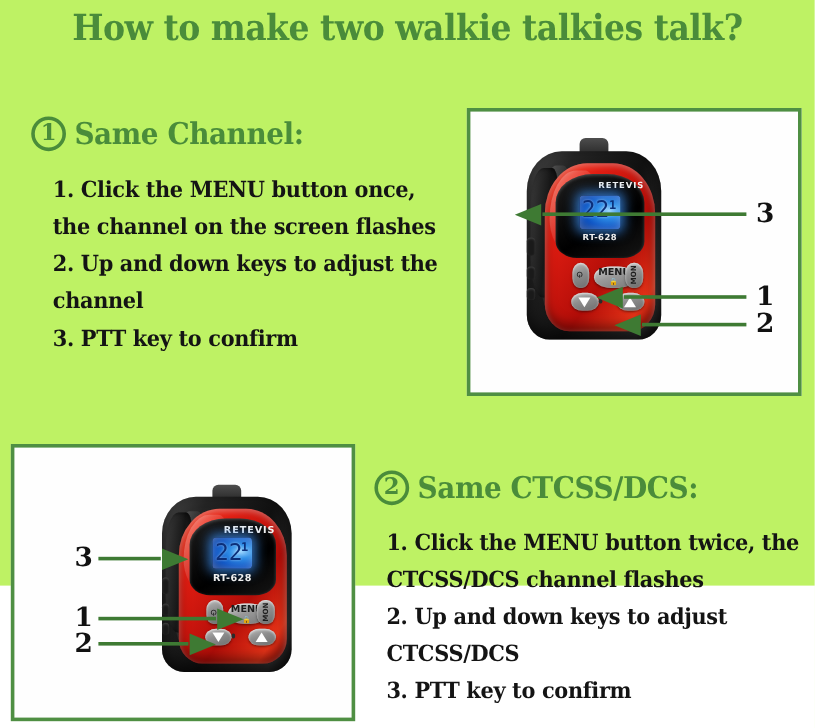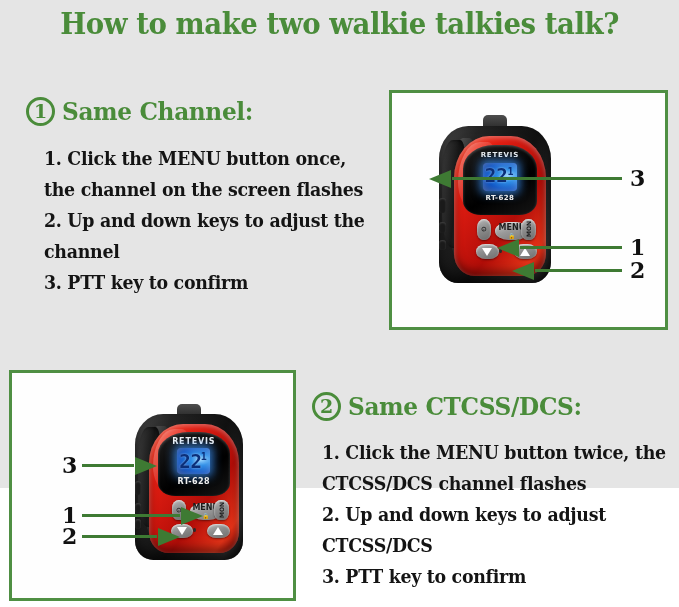--- a/index.html
+++ b/index.html
@@ -2,21 +2,21 @@
 <html><head>
 <meta charset="utf-8">
 <style>
   * { box-sizing: border-box; margin: 0; padding: 0; }
   html, body {
     width: 679px; height: 607px;
     background: #ffffff;
     font-family: "Liberation Serif", "DejaVu Serif", serif;
     overflow: hidden;
   }
-  .page { position: relative; width: 679px; height: 488px; background:#e5e5e5;padding-left:32px; }
+  .page { position: relative; width: 679px; height: 488px; background:#bef264;padding-left:32px; }
 
   
   .title {
     position: absolute; left: 0; top: 6px; width: 679px;
     text-align: center;
     font-family: "DejaVu Serif", "Liberation Serif", serif;
     font-weight: bold;
     font-size: 30px;
     letter-spacing: -0.5px;
     color: #4a8c3a;
@@ -103,34 +103,34 @@
     background: linear-gradient(120deg, rgba(255,255,255,.35), rgba(255,255,255,0) 70%);
     border-radius: 60% 20% 30% 40%;
   }
   .wt .panel {
     position:absolute; left:10%; top:6%; width:80%; height:50%;
     background: linear-gradient(150deg,#1e1e1e,#000 60%,#151515);
     border-radius: 42% 42% 24% 24% / 34% 34% 20% 20%;
     box-shadow: inset 0 1px 3px rgba(255,255,255,.25);
   }
   .wt .brand {
-    position:absolute; left:0; top:9%; width:100%; text-align:center;
+    position:absolute; left:0; top:9%; width:100%; text-align:right;
     font-family: "DejaVu Sans", sans-serif; font-weight: bold;
     color:#f2f2f2; letter-spacing:.8px;
   }
   .wt .lcd {
     position:absolute; left:27%; top:26%; width:46%; height:40%;
     background: radial-gradient(ellipse at 72% 45%, #9fd8ff 0%, #2f8fe8 28%, #0b53c4 62%, #062f86 100%);
     border-radius: 3px;
     box-shadow: 0 0 10px 3px rgba(60,150,255,.75), inset 0 0 8px rgba(255,255,255,.35);
     overflow:hidden;
   }
   .wt .lcd .dg {
     position:absolute; left:6%; top:12%;
-    font-family: "DejaVu Sans Mono", monospace; font-weight:bold;
+    font-family: "DejaVu Sans Mono", monospace; font-weight:normal;
     color:#0b2f7a; text-shadow: 0 0 2px rgba(255,255,255,.5);
     line-height:1;
   }
   .wt .lcd .sm {
     position:absolute; right:10%; top:14%;
     font-family: "DejaVu Sans Mono", monospace; font-weight:bold;
     color:#0b2f7a; line-height:1;
   }
   .wt .model {
     position:absolute; left:0; top:70%; width:100%; text-align:center;

